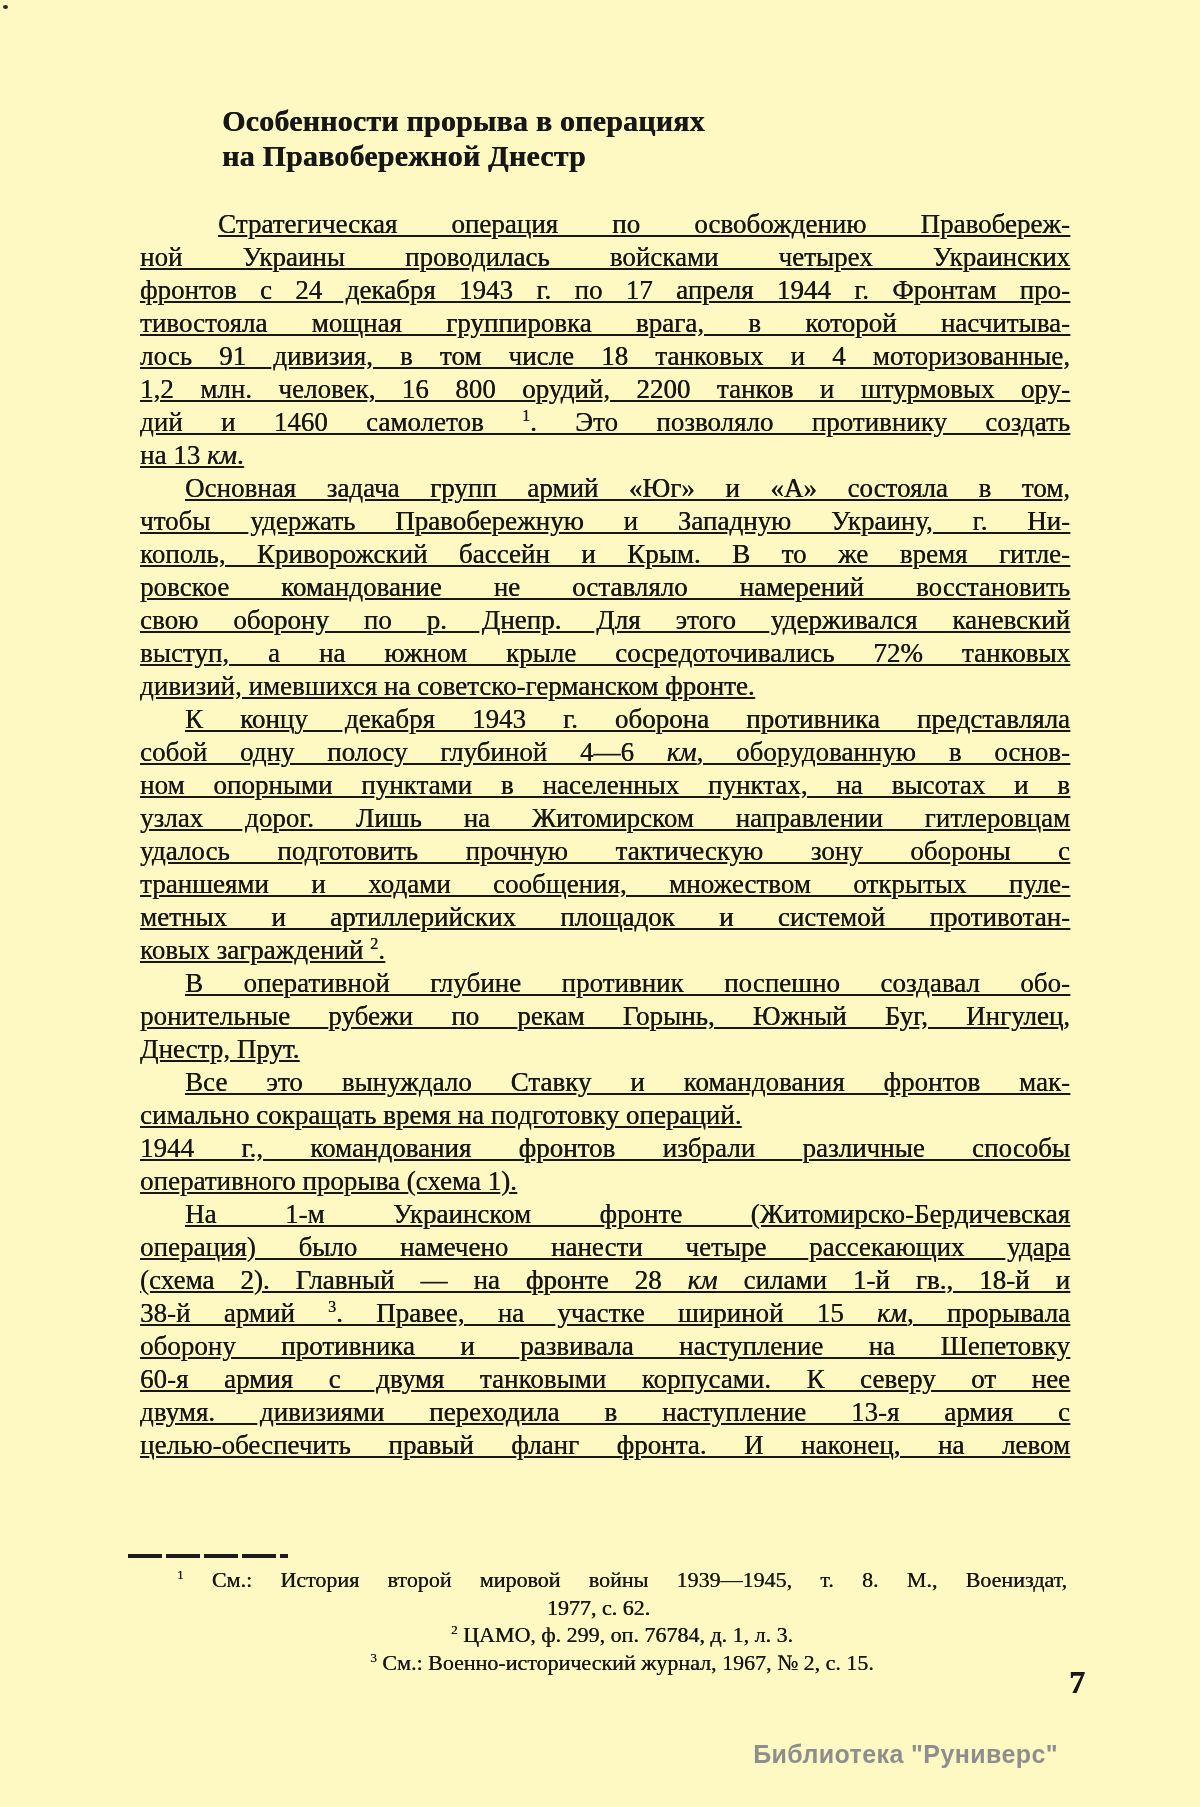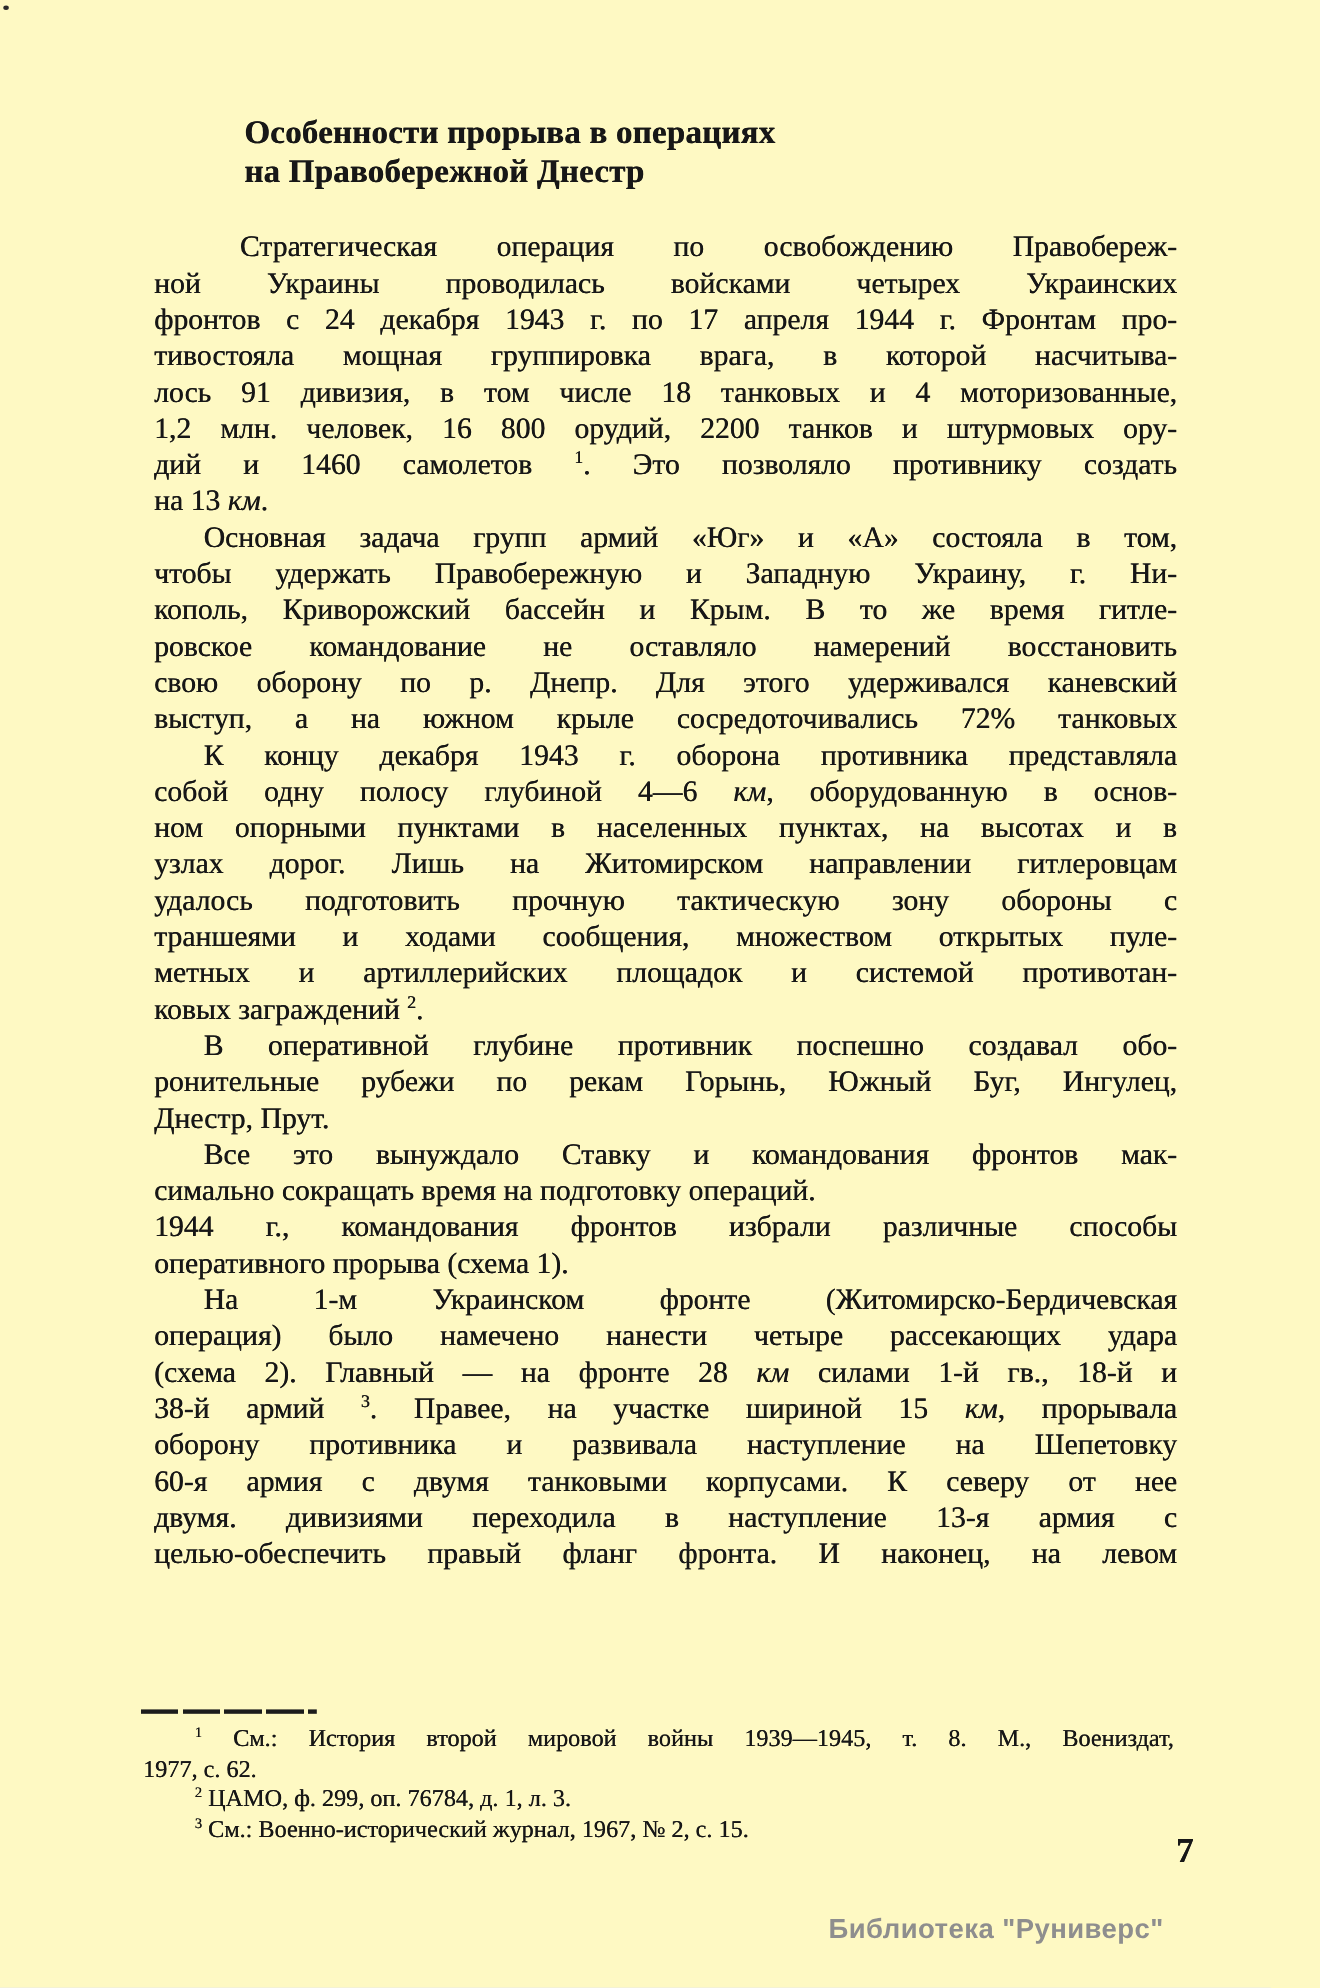--- a/index.html
+++ b/index.html
@@ -23,35 +23,36 @@
     position:absolute;left:140px;top:208px;width:930px;
     font-size:27px;line-height:33px;
     text-shadow:0.35px 0 0 currentColor;
   }
   .bline{
     text-align:justify;
     text-align-last:left;
     overflow:visible;
     white-space:normal;
     height:33px;
+    text-decoration:underline;
   }
   .bline.jl{text-align-last:justify;}
   .body-block sup,.footnotes sup{
     font-size:60%;line-height:0;vertical-align:super;
   }
   .fnrule{
     position:absolute;left:128px;top:1554px;width:160px;height:4px;
     background:repeating-linear-gradient(90deg,#1c1c1c 0 34px,rgba(0,0,0,0) 34px 38px);
   }
   .footnotes{
     position:absolute;left:130px;top:1566px;width:937px;
     font-size:22px;line-height:27.5px;
     text-shadow:0.3px 0 0 currentColor;
   }
-  .fline{text-align:left;}
+  .fline{text-align:center;}
   .fline.jl{text-align:justify;text-align-last:justify;}
   .fline.ind{text-indent:47px;}
   .page-number{
     position:absolute;left:1030px;top:1664px;width:55px;
     text-align:right;
     font-size:32px;font-weight:bold;
     text-shadow:0.4px 0 0 currentColor;
   }
   .watermark{
     position:absolute;right:142px;top:1741px;
@@ -83,20 +84,21 @@
       <div class="bline jl">лось 91 дивизия, в том числе 18 танковых и 4 моторизованные,</div>
       <div class="bline jl">1,2 млн. человек, 16 800 орудий, 2200 танков и штурмовых ору-</div>
       <div class="bline jl">дий и 1460 самолетов <sup>1</sup>. Это позволяло противнику создать</div>
       <div class="bline">на 13 <i>км</i>.</div>
       <div class="bline jl" style="text-indent: 45px;">Основная задача групп армий «Юг» и «А» состояла в том,</div>
       <div class="bline jl">чтобы удержать Правобережную и Западную Украину, г. Ни-</div>
       <div class="bline jl">кополь, Криворожский бассейн и Крым. В то же время гитле-</div>
       <div class="bline jl">ровское командование не оставляло намерений восстановить</div>
       <div class="bline jl">свою оборону по р. Днепр. Для этого удерживался каневский</div>
       <div class="bline jl">выступ, а на южном крыле сосредоточивались 72% танковых</div>
+      <div class="bline">дивизий, имевшихся на советско-германском фронте.</div>
       <div class="bline jl" style="text-indent: 45px;">К концу декабря 1943 г. оборона противника представляла</div>
       <div class="bline jl">собой одну полосу глубиной 4—6 <i>км</i>, оборудованную в основ-</div>
       <div class="bline jl">ном опорными пунктами в населенных пунктах, на высотах и в</div>
       <div class="bline jl">узлах дорог. Лишь на Житомирском направлении гитлеровцам</div>
       <div class="bline jl">удалось подготовить прочную тактическую зону обороны с</div>
       <div class="bline jl">траншеями и ходами сообщения, множеством открытых пуле-</div>
       <div class="bline jl">метных и артиллерийских площадок и системой противотан-</div>
       <div class="bline">ковых заграждений <sup>2</sup>.</div>
       <div class="bline jl" style="text-indent: 45px;">В оперативной глубине противник поспешно создавал обо-</div>
       <div class="bline jl">ронительные рубежи по рекам Горынь, Южный Буг, Ингулец,</div>

